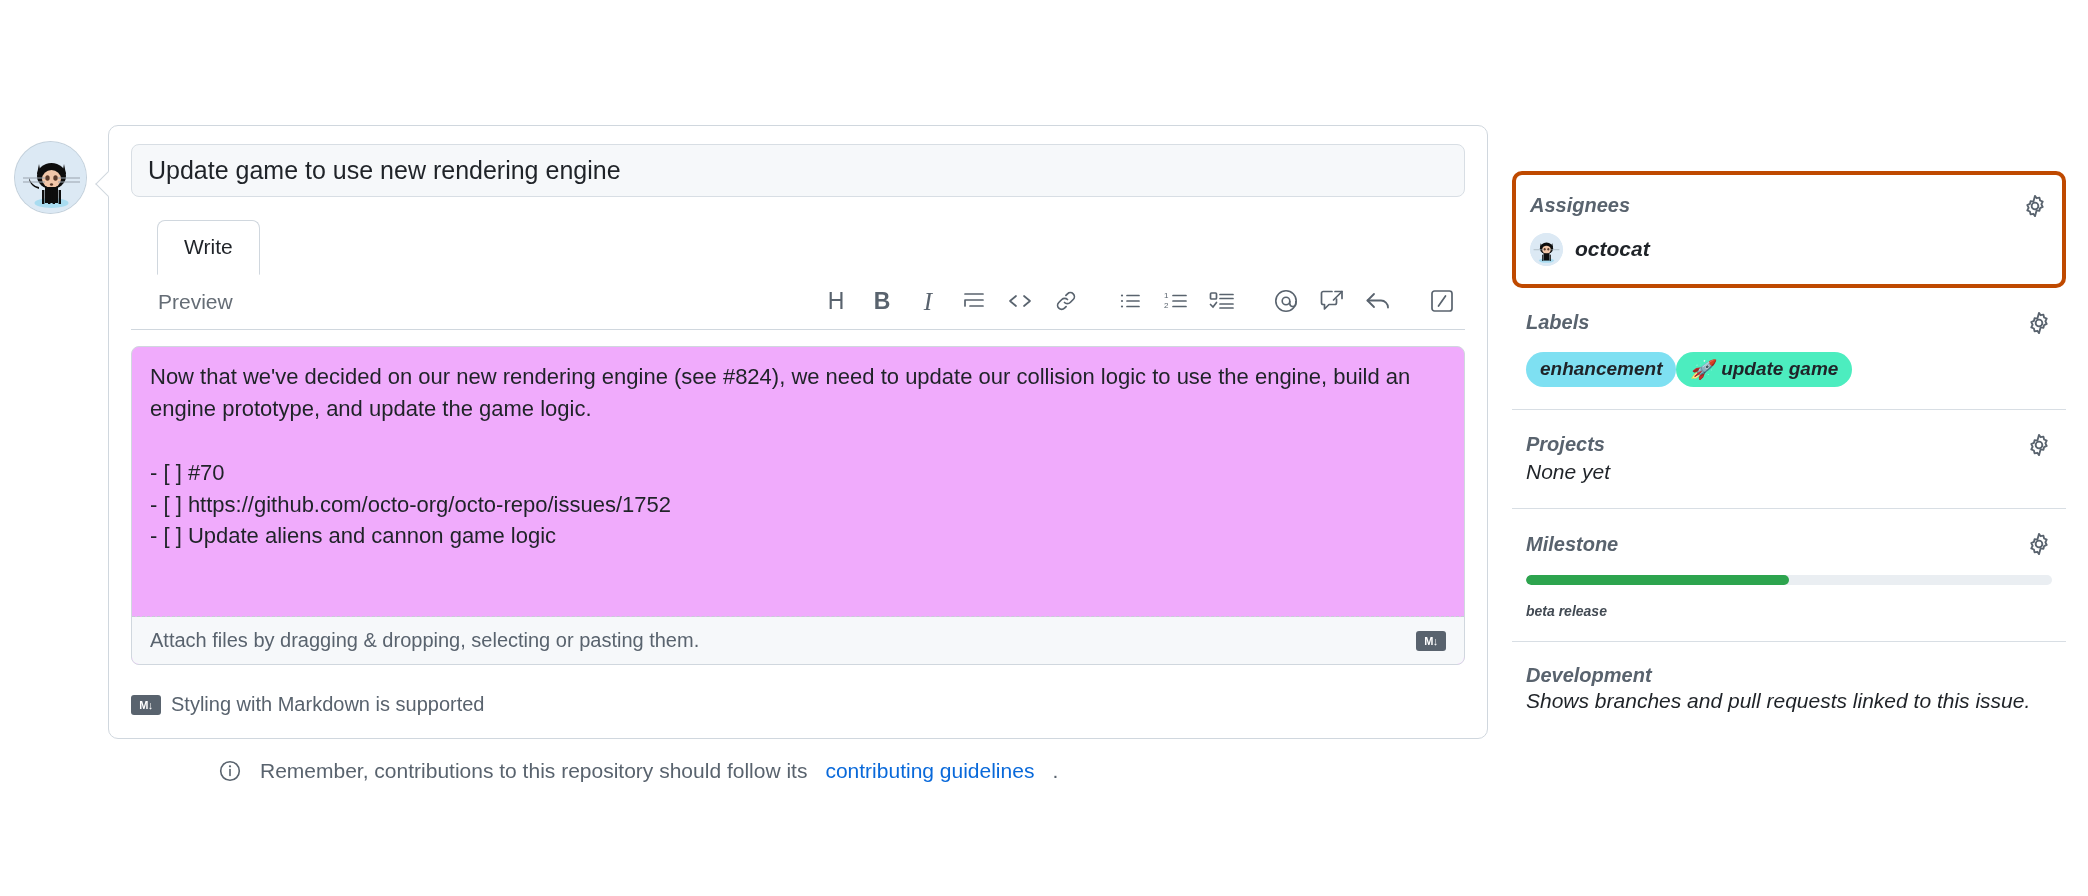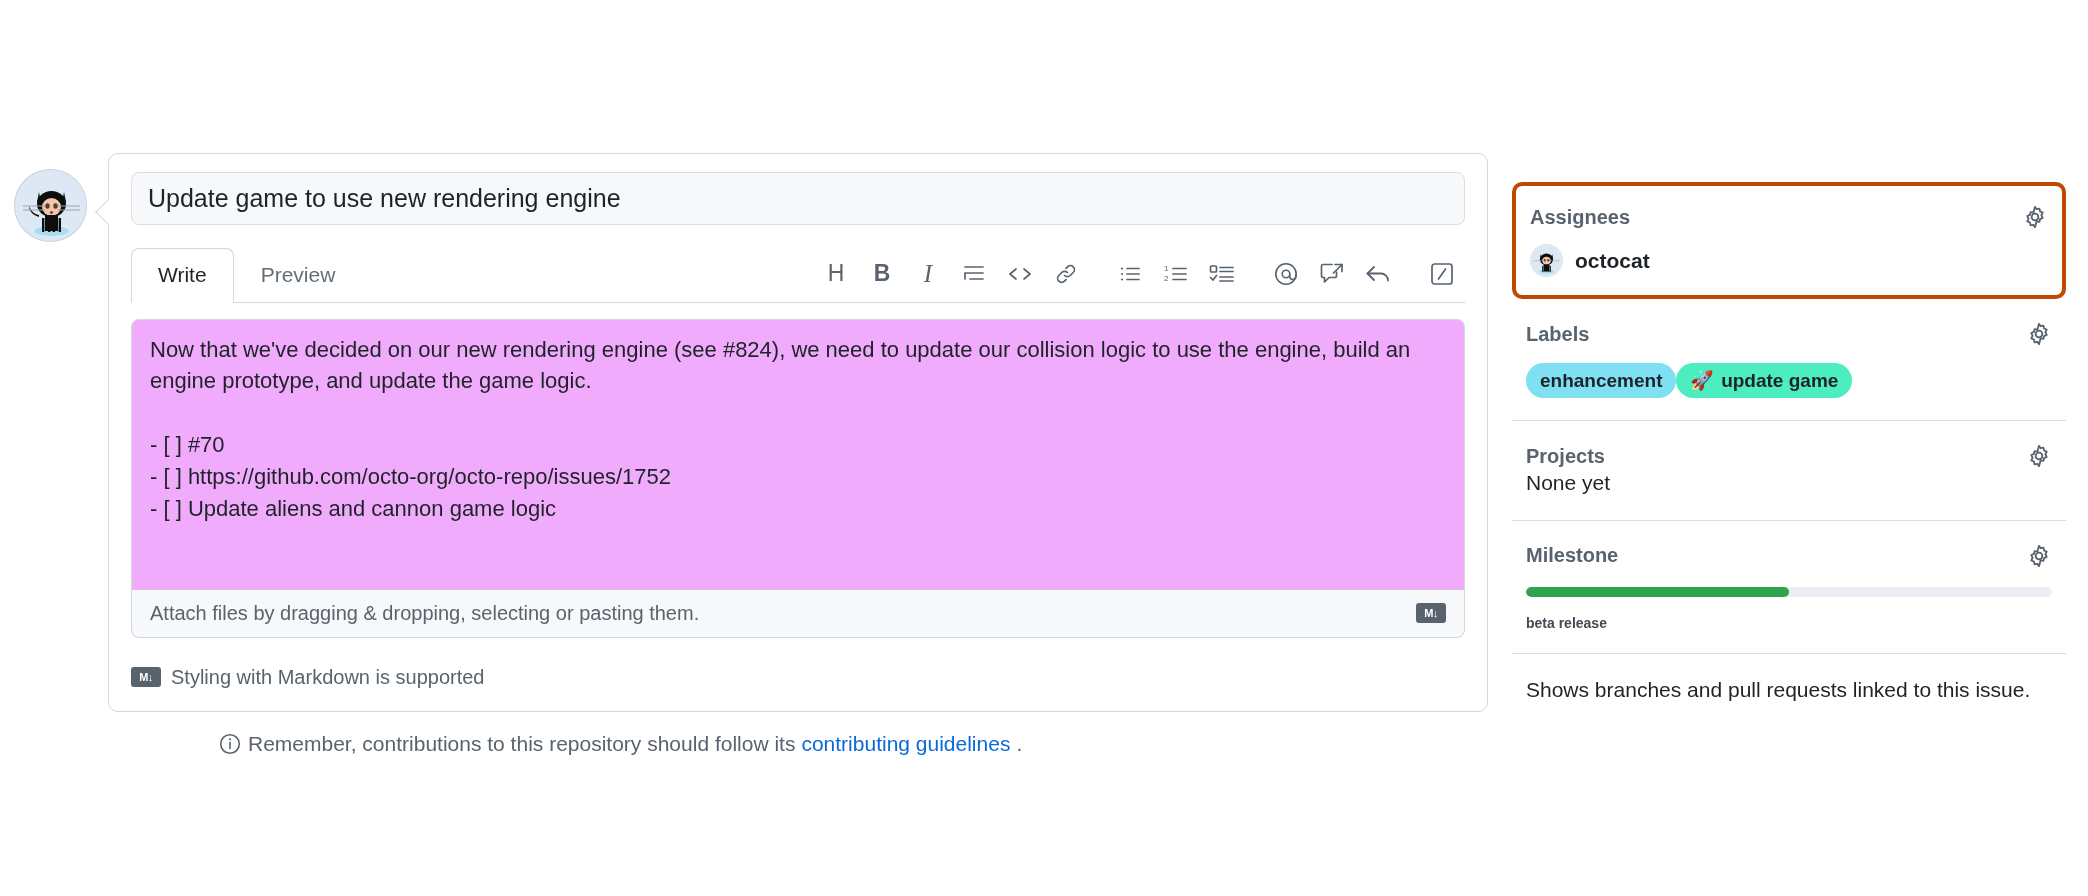--- a/index.html
+++ b/index.html
@@ -81,21 +81,21 @@
   }
 
   .tabs-row {
     display: flex;
     align-items: flex-end;
     justify-content: space-between;
     margin-top: 22px;
     border-bottom: 1px solid #d0d7de;
     padding-bottom: 0;
   }
-  .tabs { display: flex; align-items: flex-end; gap: 0; }
+  .tabs { display: flex; align-items: flex-end; gap: 0; flex-direction: column; }
   .tab {
     font-size: 21px;
     padding: 14px 26px 15px 26px;
     color: #656d76;
     cursor: pointer;
     background: transparent;
     border: 1px solid transparent;
     border-radius: 8px 8px 0 0;
     position: relative;
     top: 1px;
@@ -189,33 +189,34 @@
     font-size: 23px;
     font-weight: bold;
     padding: 15px 28px;
     cursor: pointer;
     font-family: "Liberation Sans", sans-serif;
   }
 
   .remember-row {
     display: flex;
     align-items: center;
-    gap: 6px;
+    gap: 18px;
     margin-top: 20px;
     margin-left: 110px;
     font-size: 21px;
     color: #59636e;
   }
   .remember-row a { color: #0969da; text-decoration: none; }
   .info-icon { color: #59636e; display: flex; }
 
   
   .sidebar {
     width: 598px;
     padding: 12px 22px 0 22px;
+    font-style: italic;
   }
   .side-section {
     padding: 22px 14px 22px 14px;
     border-bottom: 1px solid #d8dee4;
   }
   .side-section:last-child { border-bottom: none; }
   .side-section.highlight {
     border: 4px solid #bf4900;
     border-radius: 10px;
     padding: 18px 14px 18px 14px;
@@ -515,17 +516,20 @@
           </svg>
         </span>
       </div>
       <div class="progress-track">
         <div class="progress-fill" id="milestone-fill" style="width: 50%; background: rgb(45, 164, 78);"></div>
       </div>
       <div class="milestone-name">beta release</div>
     </div>
 
     <div class="side-section">
+      <div class="side-head">
+        <span>Development</span>
+      </div>
       <div class="side-body">Shows branches and pull requests linked to this issue.</div>
     </div>
 
   </div>
 </div>
 
 </body></html>

